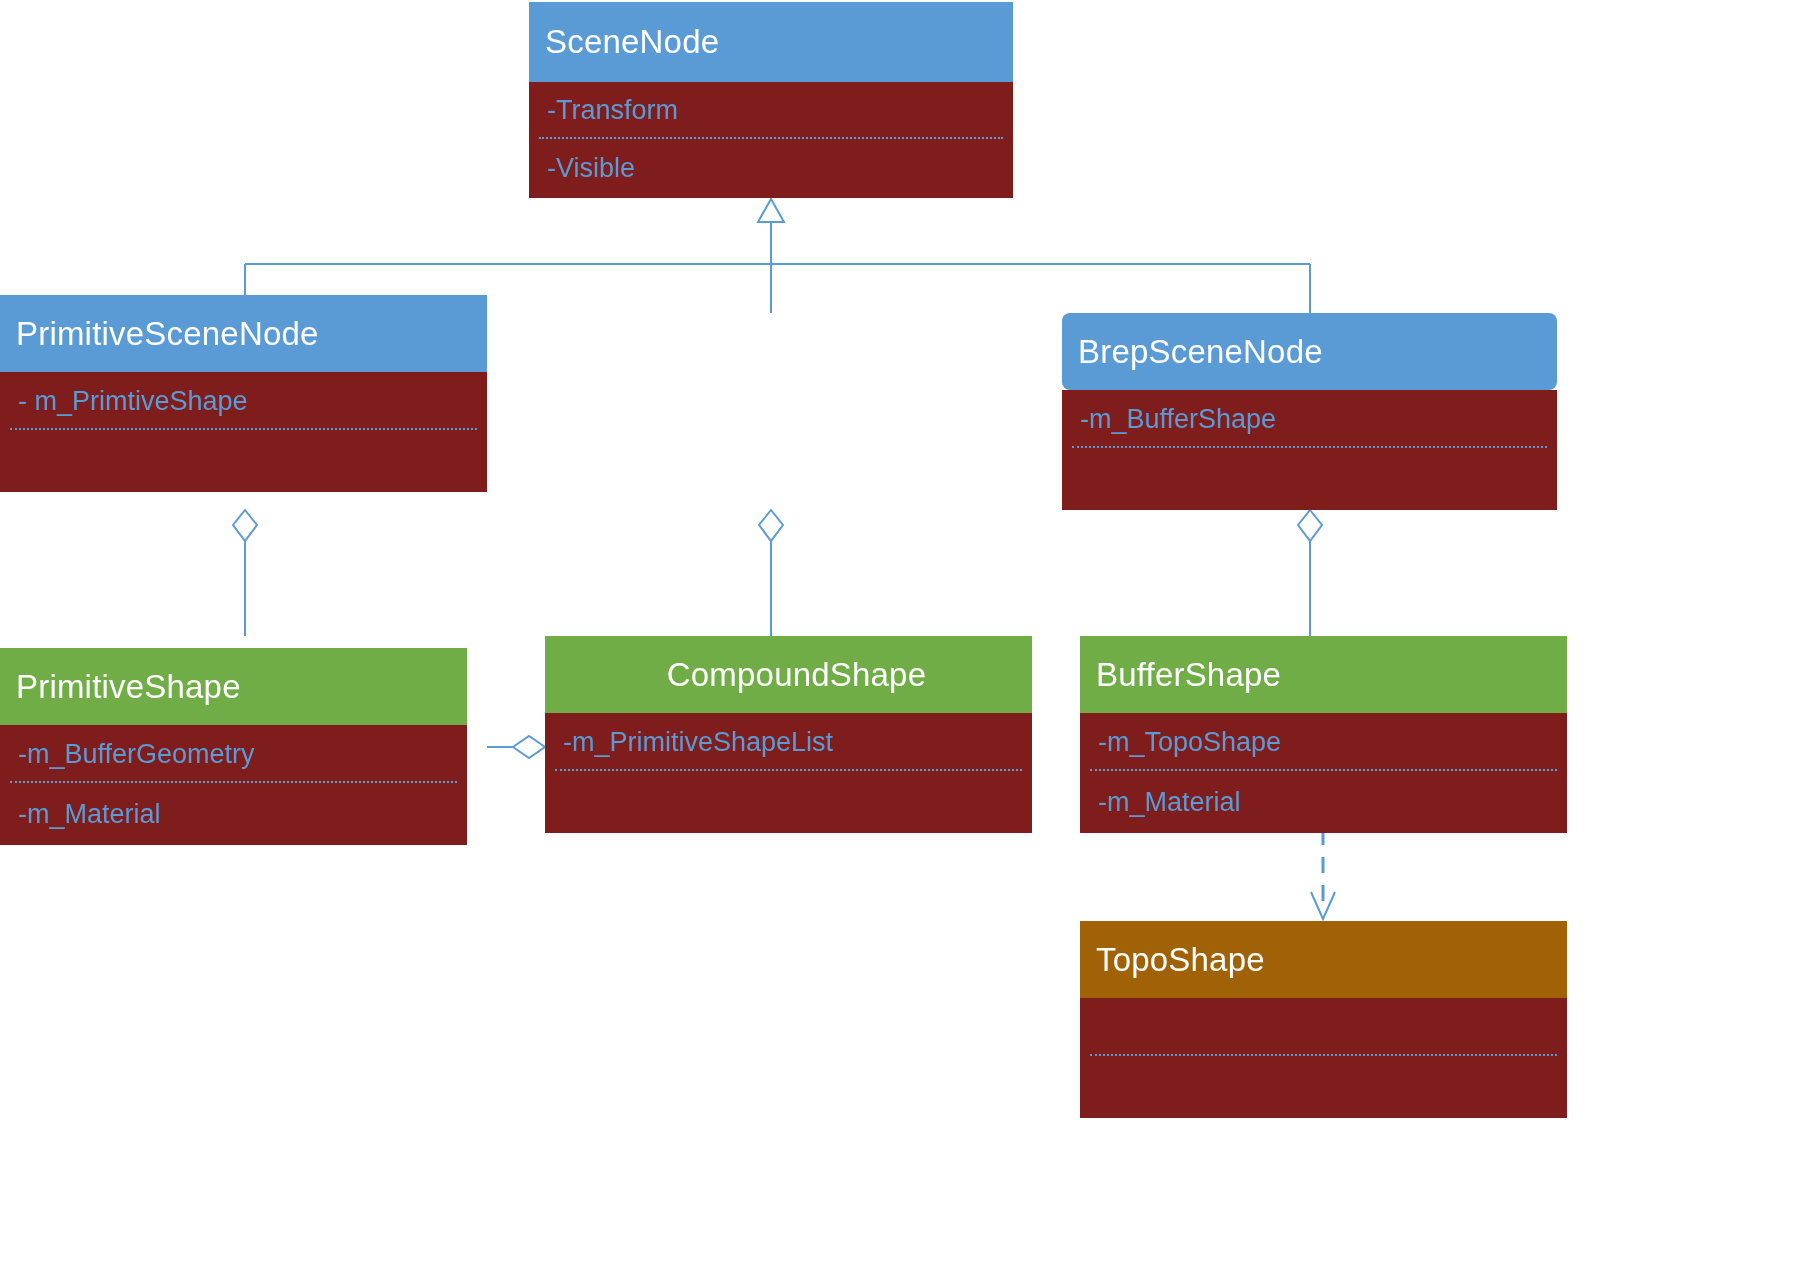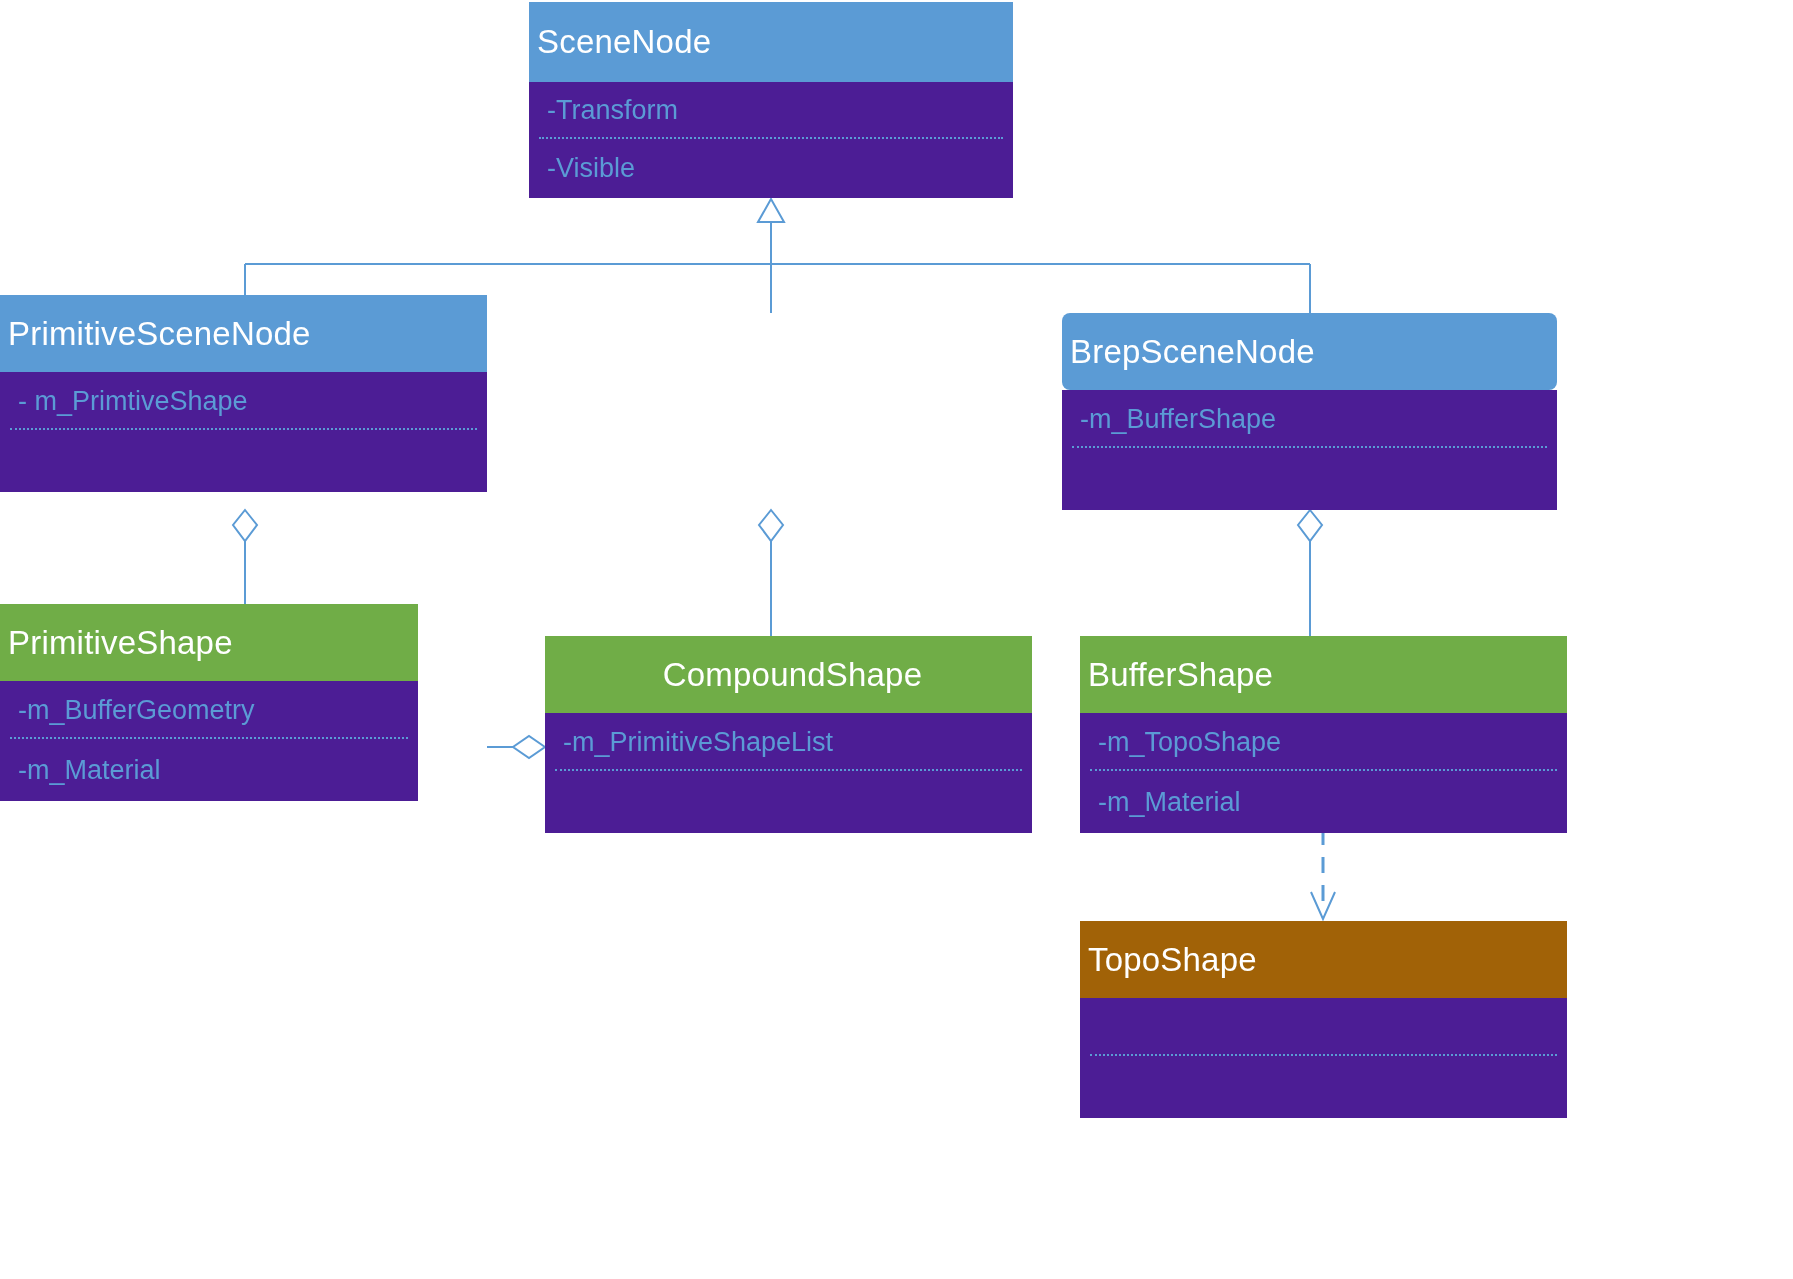--- a/index.html
+++ b/index.html
@@ -31,29 +31,29 @@
   }
   .uml-header {
     box-sizing: border-box;
     width: 100%;
     color: #ffffff;
     font-size: 33px;
     font-weight: normal;
     letter-spacing: 0.2px;
     display: flex;
     align-items: center;
-    padding-left: 8px;
+    padding-left: 16px;
   }
   .uml-header.blue   { background: #5B9BD5; }
   .uml-header.green  { background: #70AD47; }
   .uml-header.navy   { background: #a16207; }
   .uml-body {
     box-sizing: border-box;
     width: 100%;
-    background: #4c1d95;
+    background: #7f1d1d;
   }
   .uml-attr {
     box-sizing: border-box;
     width: 100%;
     color: #5B9BD5;
     font-size: 27px;
     display: flex;
     align-items: center;
     padding-left: 18px;
     height: 63px;
@@ -144,21 +144,21 @@
   <div class="uml-class" style="left:1062px; top:313px; width:495px;">
     <div class="uml-header blue" style="height:77px;border-radius:8px;">
       <span>BrepSceneNode</span>
     </div>
     <div class="uml-body">
       <div class="uml-attr sep" style="height:58px;">-m_BufferShape</div>
       <div class="uml-spacer" style="height:62px;"></div>
     </div>
   </div>
 
-  <div class="uml-class" style="left:0px; top:604px; width:418px;">
+  <div class="uml-class" style="left:0px; top:648px; width:467px;">
     <div class="uml-header green" style="height:77px;">
       <span>PrimitiveShape</span>
     </div>
     <div class="uml-body">
       <div class="uml-attr sep" style="height:58px;">-m_BufferGeometry</div>
       <div class="uml-attr" style="height:62px;">-m_Material</div>
     </div>
   </div>
 
   <div class="uml-class" style="left:545px; top:636px; width:487px;">

